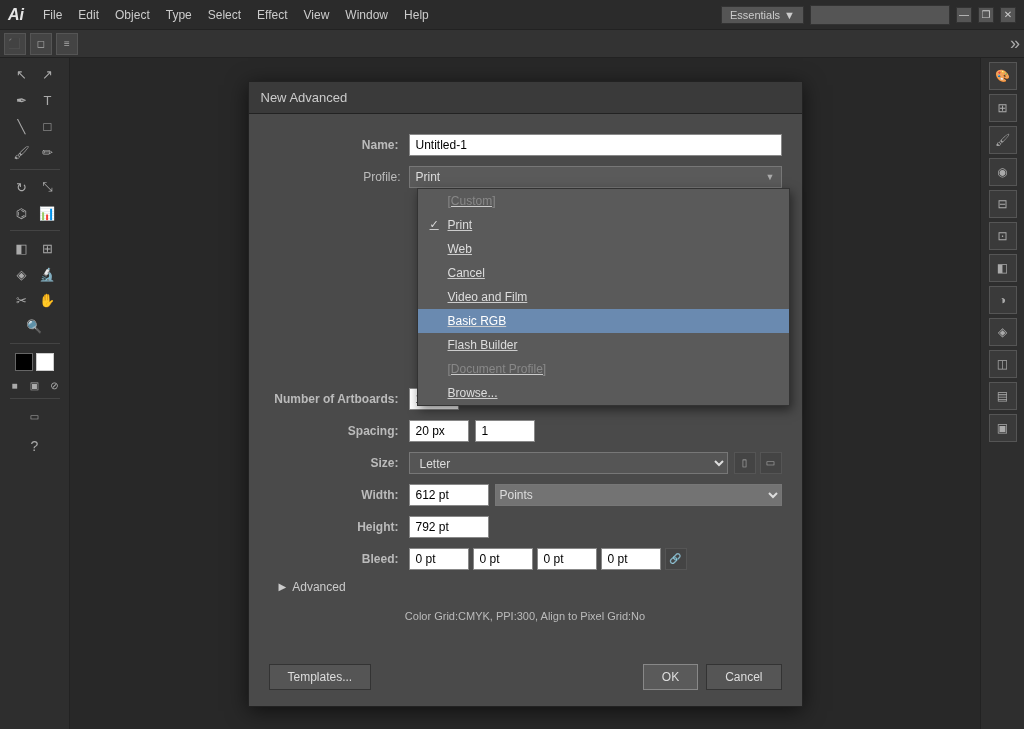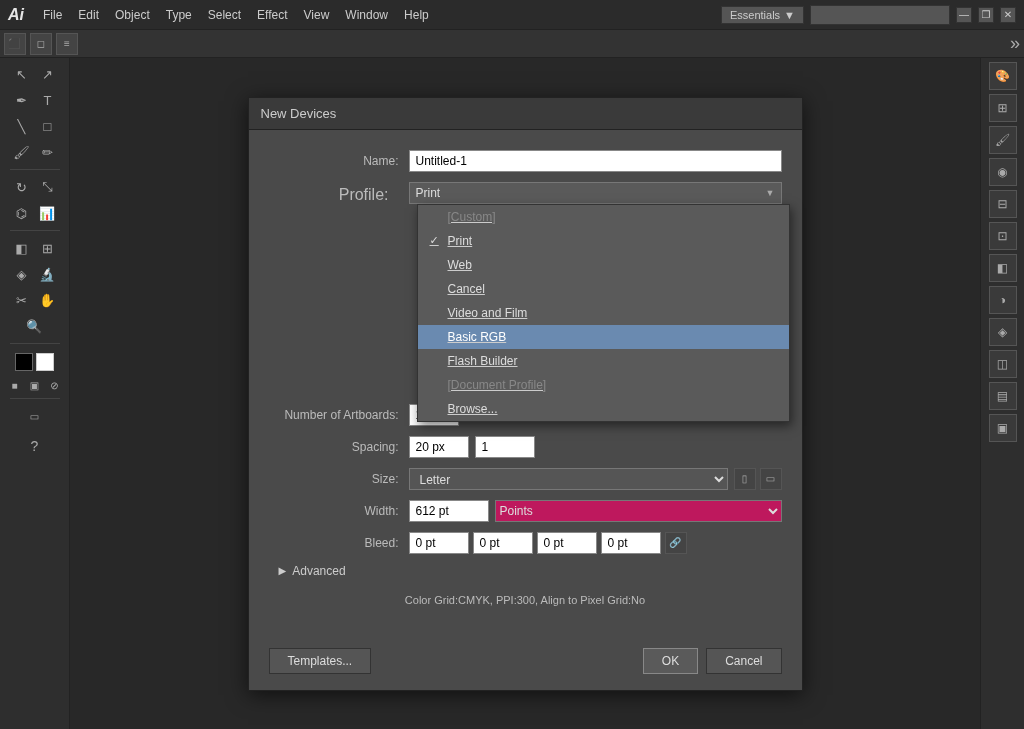--- a/index.html
+++ b/index.html
@@ -220,20 +220,21 @@
       display: flex;
       align-items: center;
       margin-bottom: 10px;
     }
     .form-label {
       width: 140px;
       text-align: right;
       color: #bbb;
       font-size: 12px;
       padding-right: 10px;
+      font-weight: bold;
     }
     .form-input {
       flex: 1;
       background: #fff;
       border: 1px solid #888;
       color: #000;
       padding: 3px 6px;
       font-size: 12px;
       height: 22px;
     }
@@ -242,22 +243,22 @@
     .profile-row {
       display: flex;
       align-items: flex-start;
       margin-bottom: 10px;
       position: relative;
     }
     .profile-label {
       width: 140px;
       text-align: right;
       color: #bbb;
-      font-size: 16px;
-      padding-right: 20px;
+      font-size: 12px;
+      padding-right: 8px;
       padding-top: 4px;
     }
     .profile-dropdown-container {
       flex: 1;
       position: relative;
     }
     .profile-select-btn {
       width: 100%;
       height: 22px;
       background: #5a5a5a;
@@ -478,21 +479,21 @@
     </div>
     <div class="tool-separator"></div>
     <div class="tool-icon" style="font-size:10px;">▭</div>
     <div class="tool-icon" style="font-size:14px; color:#aaa; margin-top:4px;">?</div>
   </div>
 
   <div id="canvas-area">
 
     <div id="dialog-overlay">
       <div id="new-doc-dialog">
-        <div id="dialog-title">New Devices</div>
+        <div id="dialog-title">New Advanced</div>
         <div id="dialog-body">
 
           <div class="form-row">
             <div class="form-label">Name:</div>
             <input class="form-input" type="text" value="Untitled-1" style="">
           </div>
 
           <div class="profile-row">
             <div class="profile-label">Profile:</div>
             <div class="profile-dropdown-container">
@@ -565,26 +566,30 @@
                 <div class="toolbar-icon" style="width:22px; height:22px;">▯</div>
                 <div class="toolbar-icon" style="width:22px; height:22px;">▭</div>
               </div>
             </div>
           </div>
 
           <div class="form-row">
             <div class="form-label">Width:</div>
             <div style="display:flex; gap:6px; flex:1;">
               <input class="form-input" style="width: 80px; flex: 0 0 auto;" type="text" value="612 pt">
-              <select style="flex:1; background:#be185d; color:#ddd; border:1px solid #777; font-size:12px; height:22px;">
+              <select style="flex:1; background:#737373; color:#ddd; border:1px solid #777; font-size:12px; height:22px;">
                 <option>Points</option>
               </select>
             </div>
           </div>
 
+          <div class="form-row">
+            <div class="form-label">Height:</div>
+            <input class="form-input" style="width: 80px; flex: 0 0 auto;" type="text" value="792 pt">
+          </div>
 
           <div class="form-row">
             <div class="form-label">Bleed:</div>
             <div style="display:flex; gap:4px;">
               <input class="small-input" type="text" value="0 pt" style="">
               <input class="small-input" type="text" value="0 pt" style="">
               <input class="small-input" type="text" value="0 pt" style="">
               <input class="small-input" type="text" value="0 pt" style="">
               <div class="toolbar-icon" style="width:22px; height:22px;">🔗</div>
             </div>

